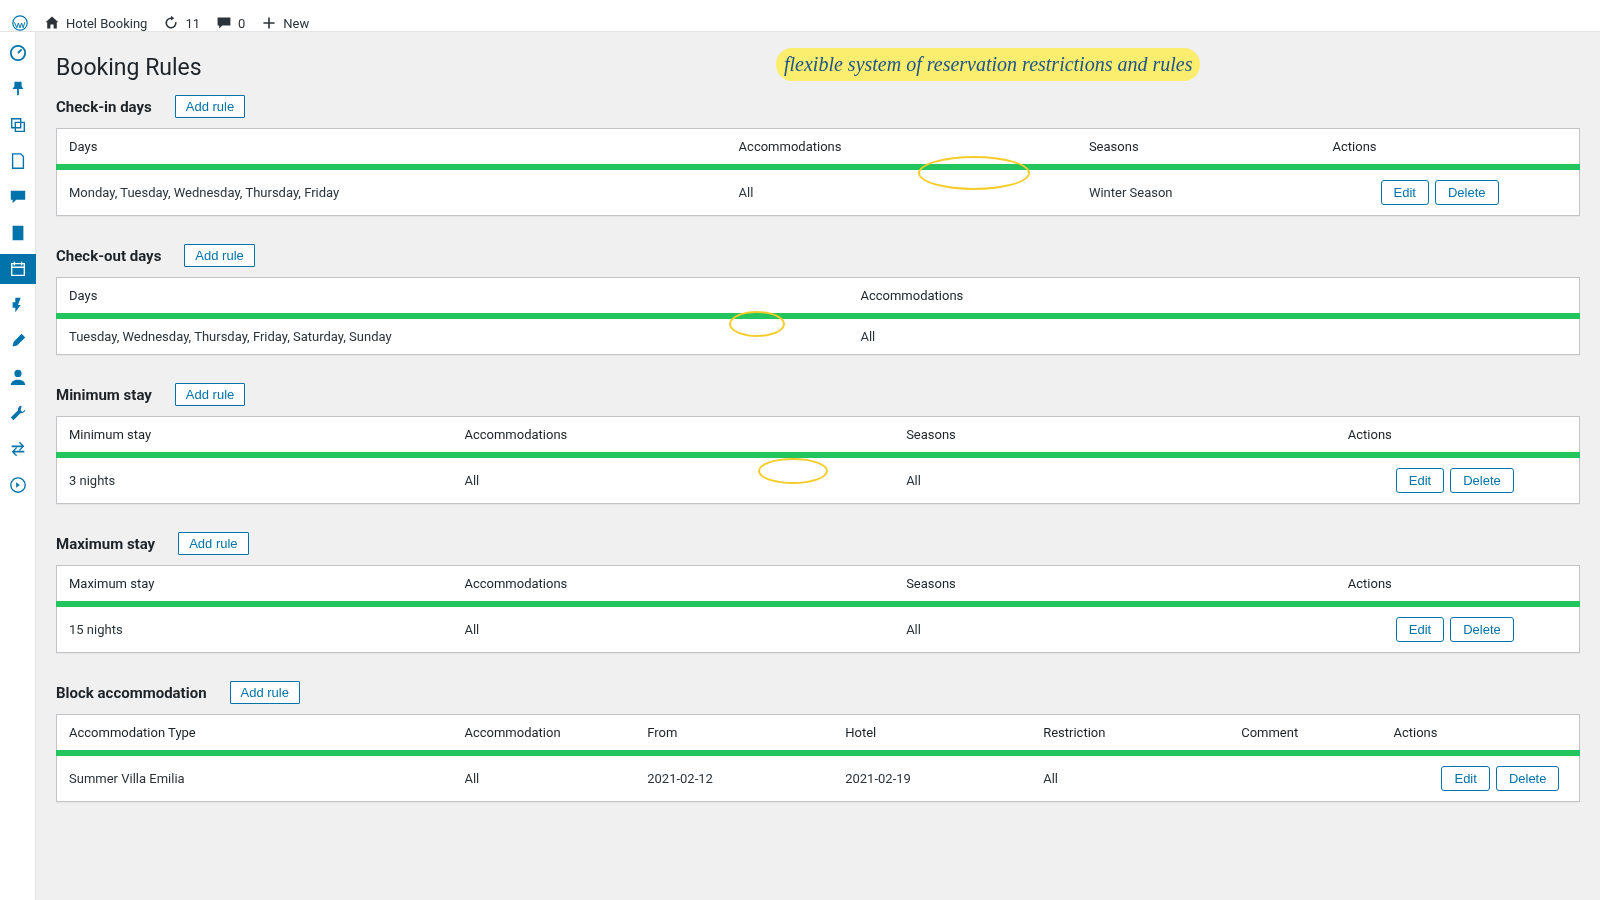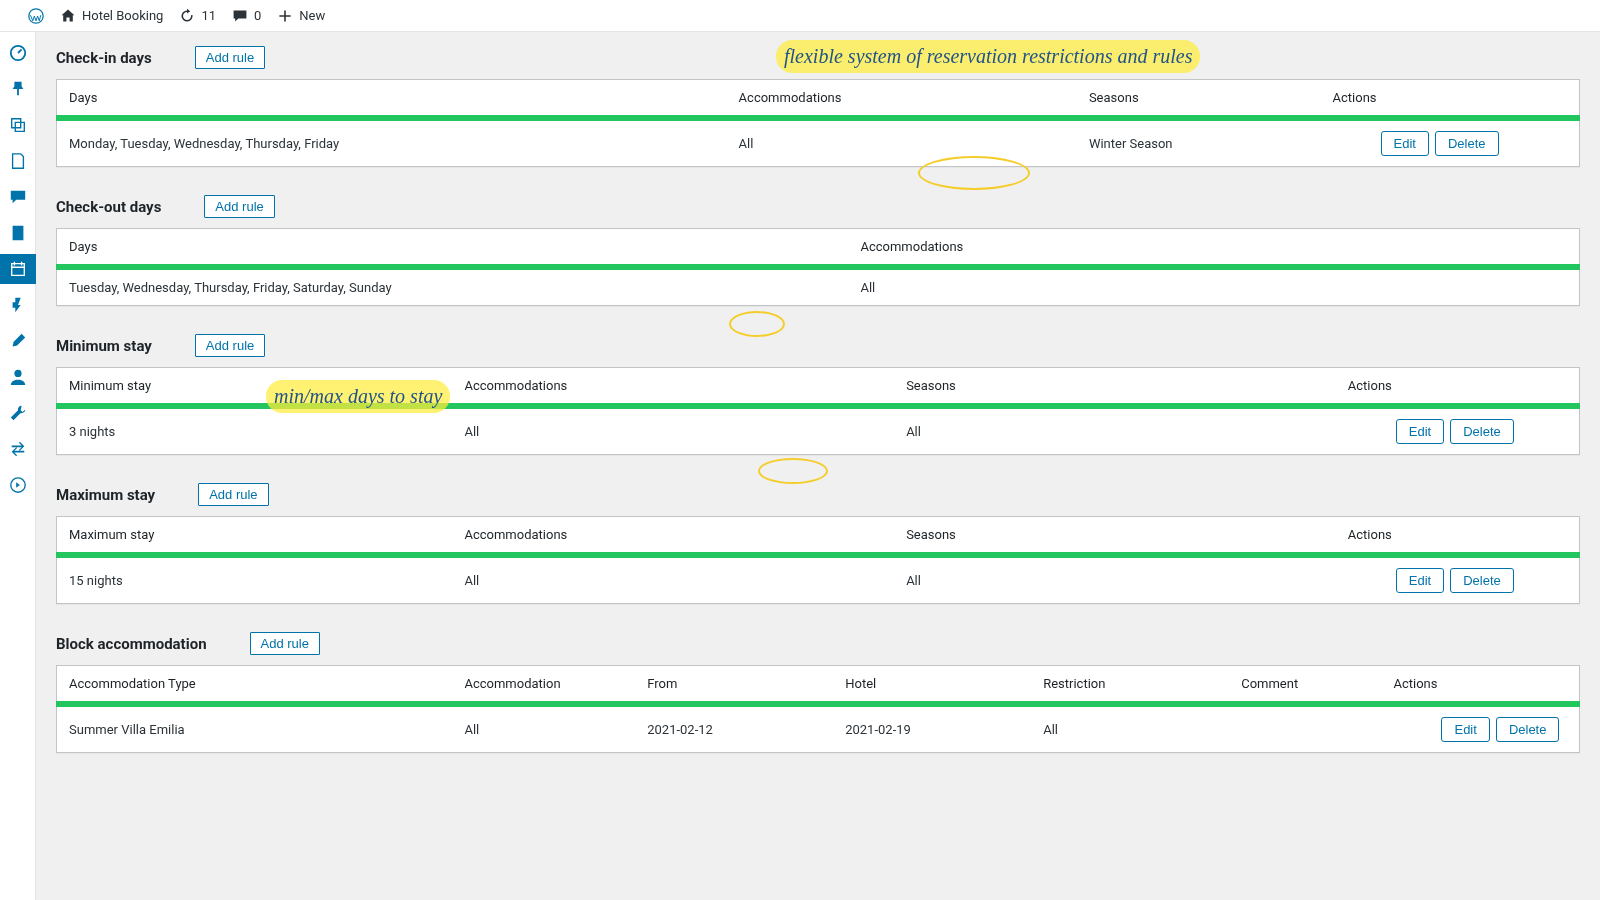--- a/index.html
+++ b/index.html
@@ -7,22 +7,22 @@
     font-family: -apple-system, BlinkMacSystemFont, "Segoe UI", Roboto, Helvetica, Arial, sans-serif;
     font-size: 13px;
     color: #3c434a;
     background: #f0f0f1;
   }
   
   .adminbar {
     height: 32px;
     background: #ffffff;
     display: flex;
-    align-items: center;
-    padding: 0 28px;
+    align-items: flex-end;
+    padding: 0 12px;
     font-size: 13px;
     color: #2c3338;
     gap: 16px;
     border-bottom: 1px solid #e4e4e4;
   }
   .adminbar .ab-item {
     display: flex;
     align-items: center;
     gap: 6px;
     cursor: pointer;
@@ -70,21 +70,21 @@
     font-weight: 400;
     color: #1d2327;
     margin: 8px 0 14px 0;
   }
   .section {
     margin-bottom: 28px;
   }
   .section-header {
     display: flex;
     align-items: center;
-    gap: 24px;
+    gap: 4px;
     margin-bottom: 10px;
   }
   .section-header h2 {
     font-size: 15px;
     font-weight: 700;
     color: #1d2327;
   }
   .add-rule-btn {
     background: #fff;
     border: 1px solid #0073aa;
@@ -255,20 +255,21 @@
   <div class="mitem">
       <svg viewBox="0 0 20 20" fill="currentColor">
         <circle cx="10" cy="10" r="8" fill="none" stroke="currentColor" stroke-width="1.5"></circle>
         <path d="M8 7l4 3-4 3z"></path>
       </svg>
     </div>
 </div>
 
 <div class="main">
 
+  <h1 class="page-title">Booking Rules</h1>
 
   <div class="section">
     <div class="section-header">
       <h2>Check-in days</h2>
       <button class="add-rule-btn">Add rule</button>
     </div>
     <table class="rules">
       <colgroup>
           <col style="width:44%">
           <col style="width:23%">
@@ -434,20 +435,19 @@
               <div class="row-actions">
           <button>Edit</button>
           <button>Delete</button>
         </div>
             </td>
       </tr>
         </tbody>
     </table>
   </div>
 
-  <div class="annot" style="top:8px; left:740px;">flexible system of reservation restrictions and rules</div>
-  <div class="annot" style="top:348px; left:230px;">min/max days to stay</div>
+  <div class="annot" style="top:16px; left:740px;">flexible system of reservation restrictions and rules</div>
 
   <div class="circle" style="top:124px; left:882px; width:112px; height:34px;"></div>
   <div class="circle" style="top:279px; left:693px; width:56px; height:26px;"></div>
   <div class="circle" style="top:426px; left:722px; width:70px; height:26px;"></div>
 
 </div>
 
 </body></html>

